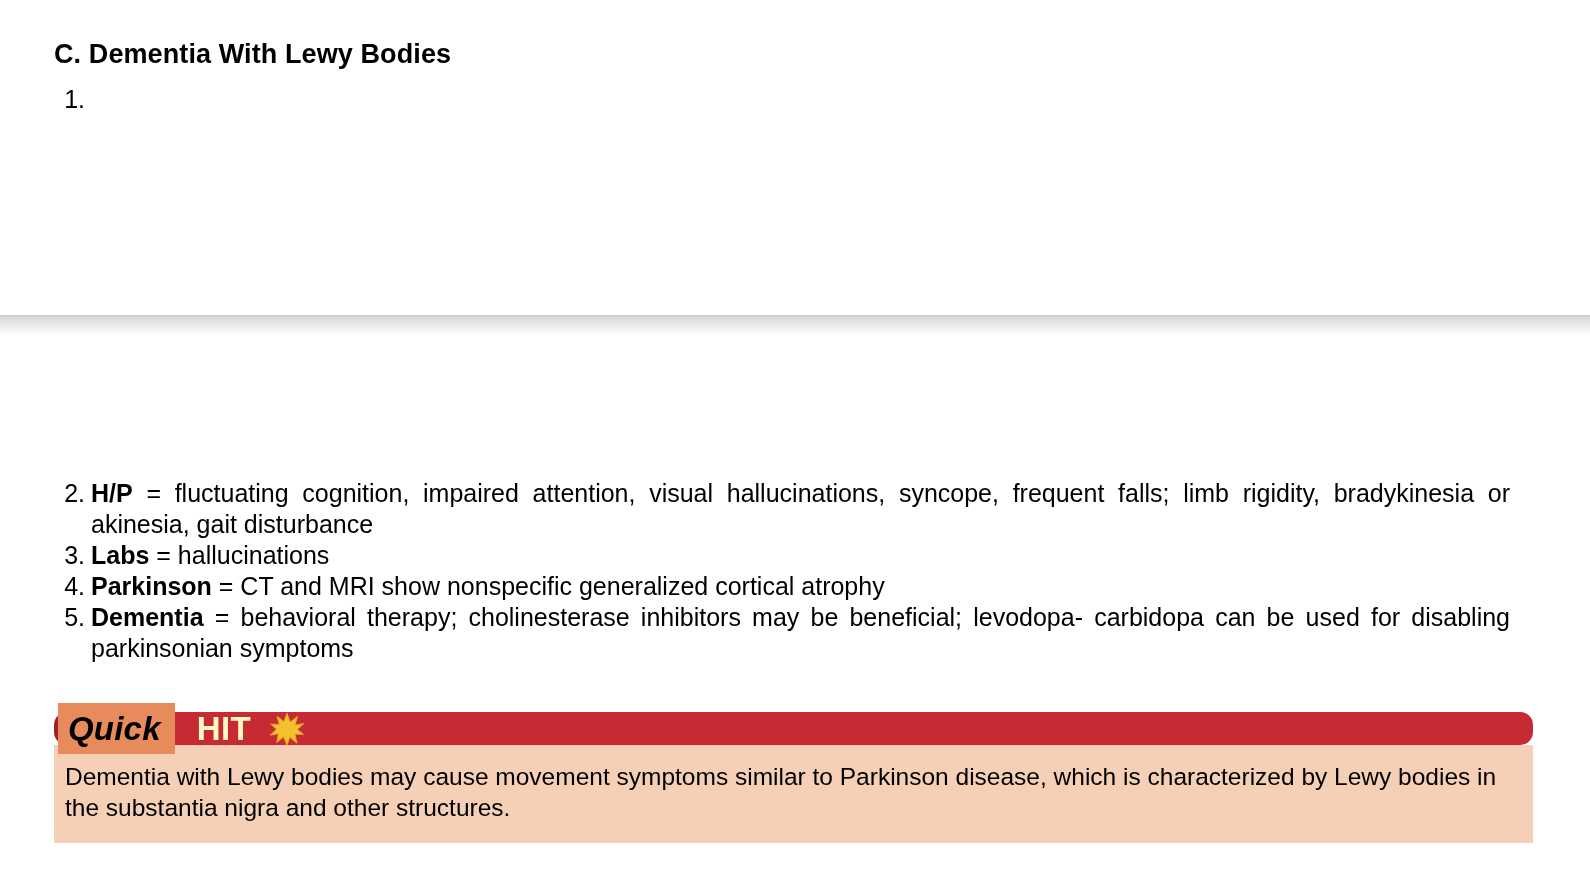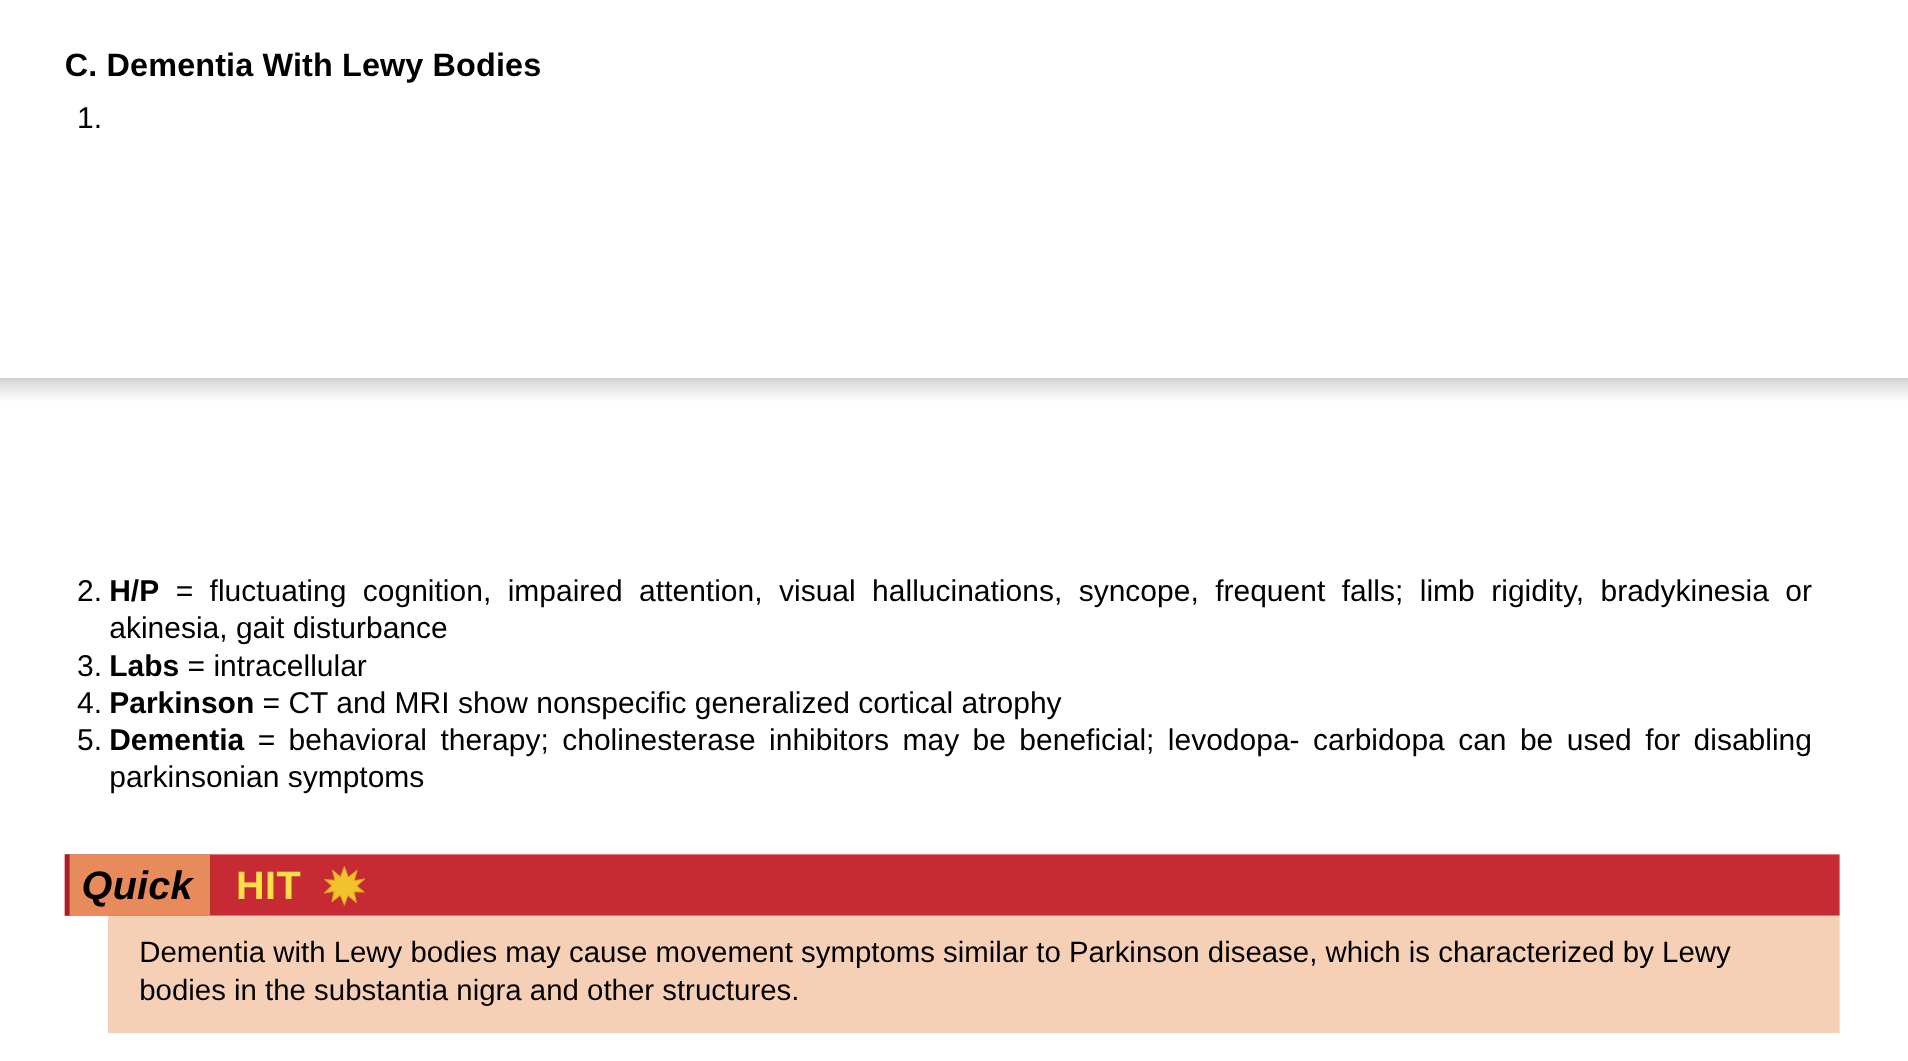--- a/index.html
+++ b/index.html
@@ -109,61 +109,61 @@
   .quickhit {
     position: absolute;
     left: 54px;
     top: 377px;
     width: 1479px;
   }
   .quickhit-header {
     position: relative;
     display: flex;
     align-items: center;
-    height: 51px;
+    height: 33px;
     background: #c62a33;
     border-left: 4px solid #a52026;
     box-sizing: border-box;
+    border-radius: 13px;
   }
   .quickhit-quick {
     background: #e78a5c;
     color: #000000;
     font-size: 33px;
     font-weight: bold;
     font-style: italic;
     line-height: 51px;
     height: 51px;
     padding: 0 14px 0 10px;
     box-sizing: border-box;
     letter-spacing: 0.2px;
     white-space: nowrap;
   }
   .quickhit-hit {
-    color: #fde047;
+    color: #fef9c3;
     font-size: 33px;
     font-weight: bold;
     line-height: 51px;
     margin-left: 22px;
     letter-spacing: 0.4px;
     white-space: nowrap;
   }
   .starburst-icon {
     margin-left: 18px;
     display: inline-flex;
     align-items: center;
     line-height: 0;
   }
   .quickhit-body {
     background: #f6d0b6;
-    padding: 16px 20px 20px 26px;
+    padding: 16px 20px 20px 11px;
     box-sizing: border-box;
     font-size: 24.5px;
     line-height: 31px;
     color: #000000;
-    margin-left: 36px;
   }
 </style>
 </head>
 <body>
 
 <div class="page-top">
 
   <div class="section-heading">C. Dementia With Lewy Bodies</div>
 
   <ol class="outline list-top">
@@ -178,21 +178,21 @@
 
 <div class="page-bottom">
 
   <ol class="outline list-bottom">
 
     <li>
       <span class="marker">2.</span><span class="lead">H/P</span><span> = fluctuating cognition, impaired attention, visual hallucinations, syncope, frequent falls; limb rigidity, bradykinesia or akinesia, gait disturbance</span>
     </li>
 
     <li>
-      <span class="marker">3.</span><span class="lead">Labs</span><span> = intracellular</span>
+      <span class="marker">3.</span><span class="lead">Labs</span><span> = hallucinations</span>
     </li>
 
     <li>
       <span class="marker">4.</span><span class="lead">Parkinson</span><span> = CT and MRI show nonspecific generalized cortical atrophy</span>
     </li>
 
     <li>
       <span class="marker">5.</span><span class="lead">Dementia</span><span> = behavioral therapy; cholinesterase inhibitors may be beneficial; levodopa- carbidopa can be used for disabling parkinsonian symptoms</span>
     </li>
 

